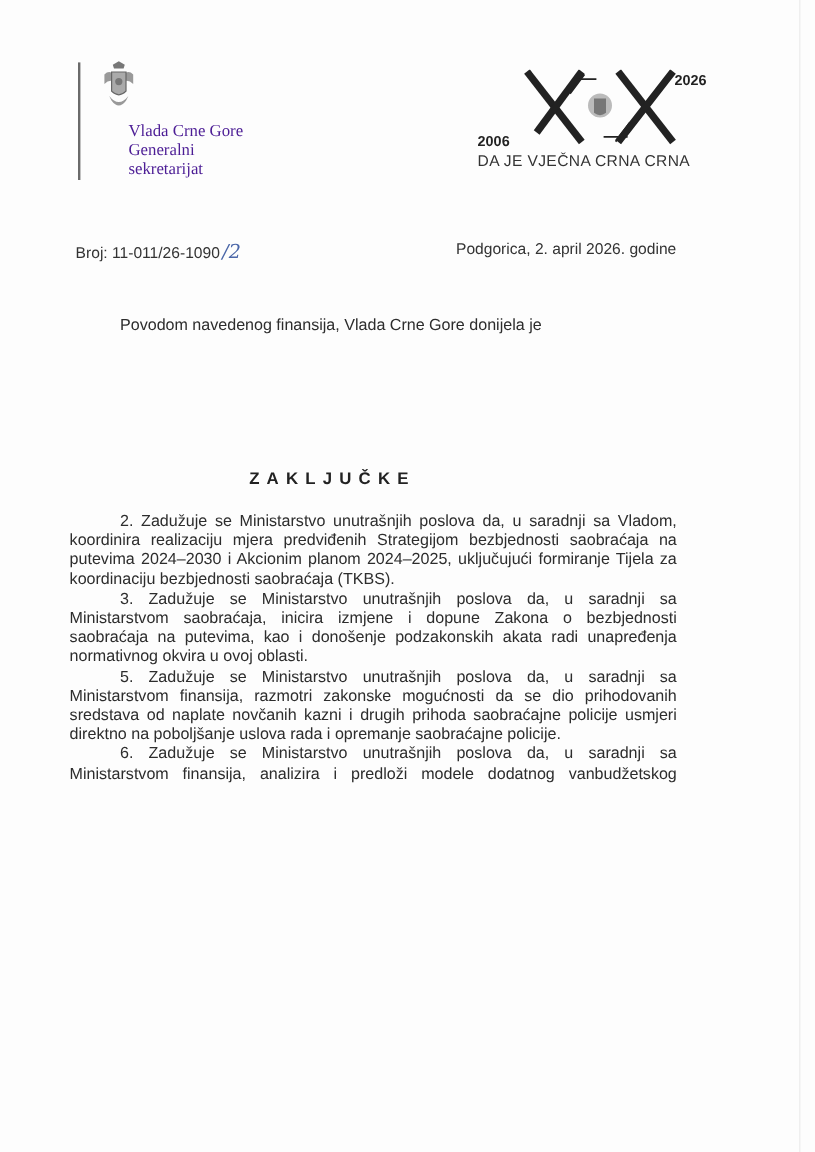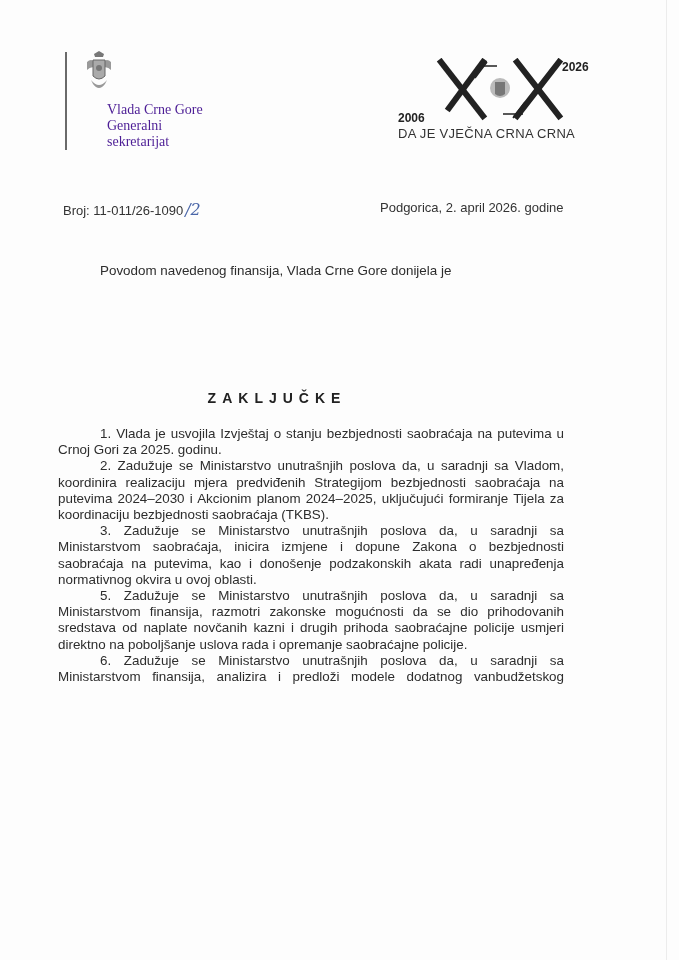--- a/index.html
+++ b/index.html
@@ -113,18 +113,17 @@
 </div>
 <div class="dateline">Podgorica, 2. april 2026. godine</div>
 
 <div class="body-text intro">
   <p class="p-indent">Povodom navedenog finansija, Vlada Crne Gore donijela je</p>
 </div>
 
 <div class="title">ZAKLJUČKE</div>
 
 <div class="body-text conclusions">
-  <p class="p-indent">1. Vlada je usvojila Izvještaj o stanju bezbjednosti saobraćaja na putevima u Crnoj Gori za 2025. godinu.</p>
   <p class="p-indent">2. Zadužuje se Ministarstvo unutrašnjih poslova da, u saradnji sa Vladom, koordinira realizaciju mjera predviđenih Strategijom bezbjednosti saobraćaja na putevima 2024–2030 i Akcionim planom 2024–2025, uključujući formiranje Tijela za koordinaciju bezbjednosti saobraćaja (TKBS).</p>
   <p class="p-indent">3. Zadužuje se Ministarstvo unutrašnjih poslova da, u saradnji sa Ministarstvom saobraćaja, inicira izmjene i dopune Zakona o bezbjednosti saobraćaja na putevima, kao i donošenje podzakonskih akata radi unapređenja normativnog okvira u ovoj oblasti.</p>
   <p class="p-indent">5. Zadužuje se Ministarstvo unutrašnjih poslova da, u saradnji sa Ministarstvom finansija, razmotri zakonske mogućnosti da se dio prihodovanih sredstava od naplate novčanih kazni i drugih prihoda saobraćajne policije usmjeri direktno na poboljšanje uslova rada i opremanje saobraćajne policije.</p>
   <p class="p-indent" style="text-align: justify; text-align-last: justify;">6. Zadužuje se Ministarstvo unutrašnjih poslova da, u saradnji sa Ministarstvom finansija, analizira i predloži modele dodatnog vanbudžetskog</p>
 </div>
 
 </body></html>

